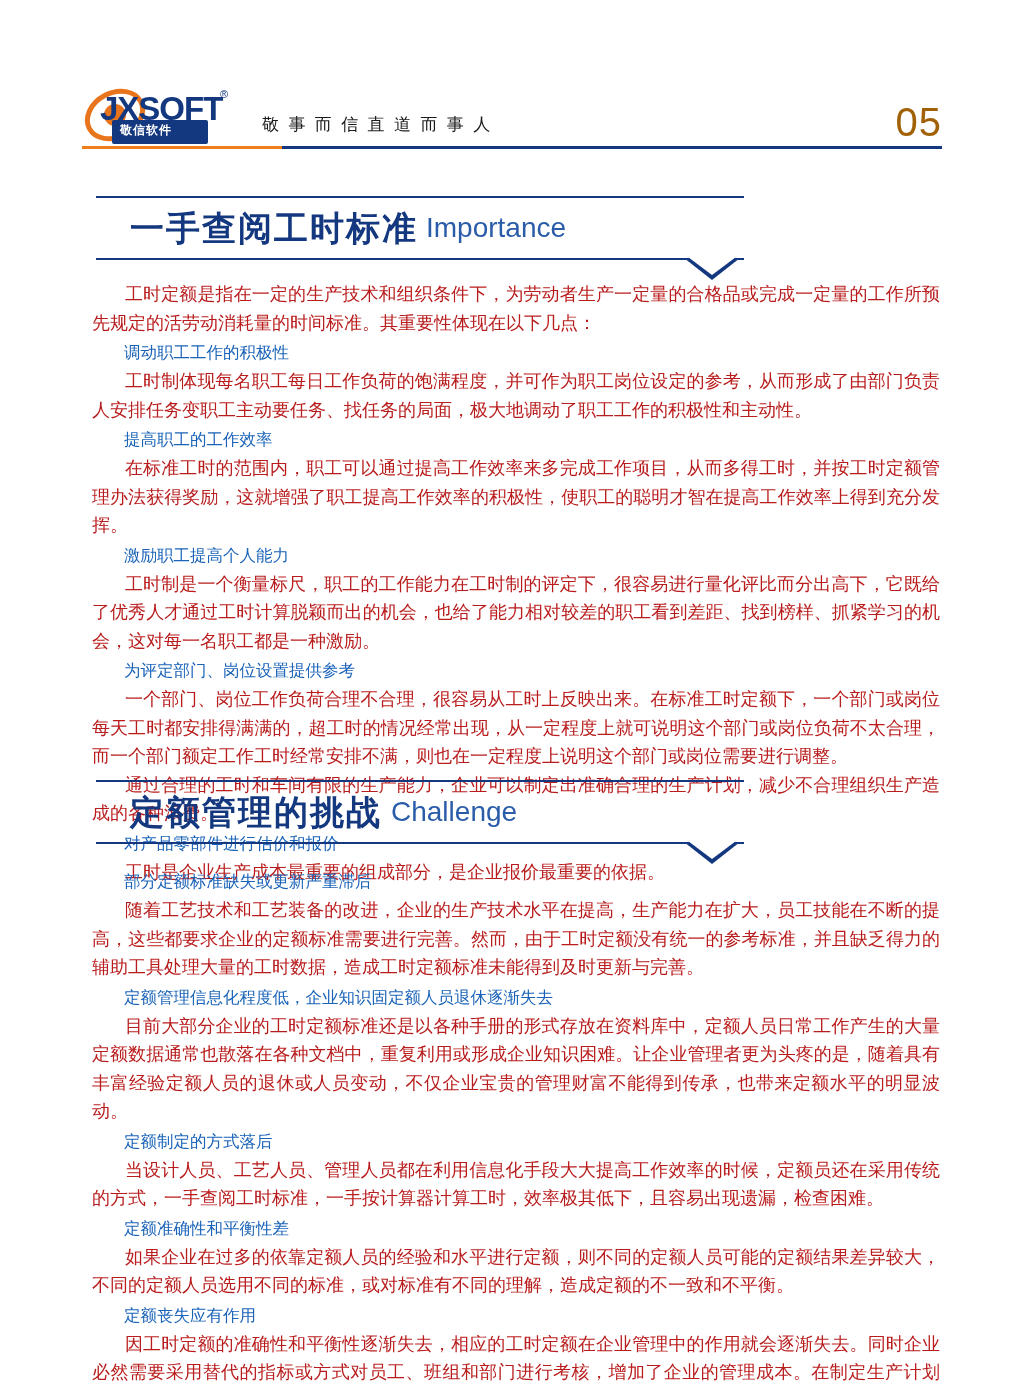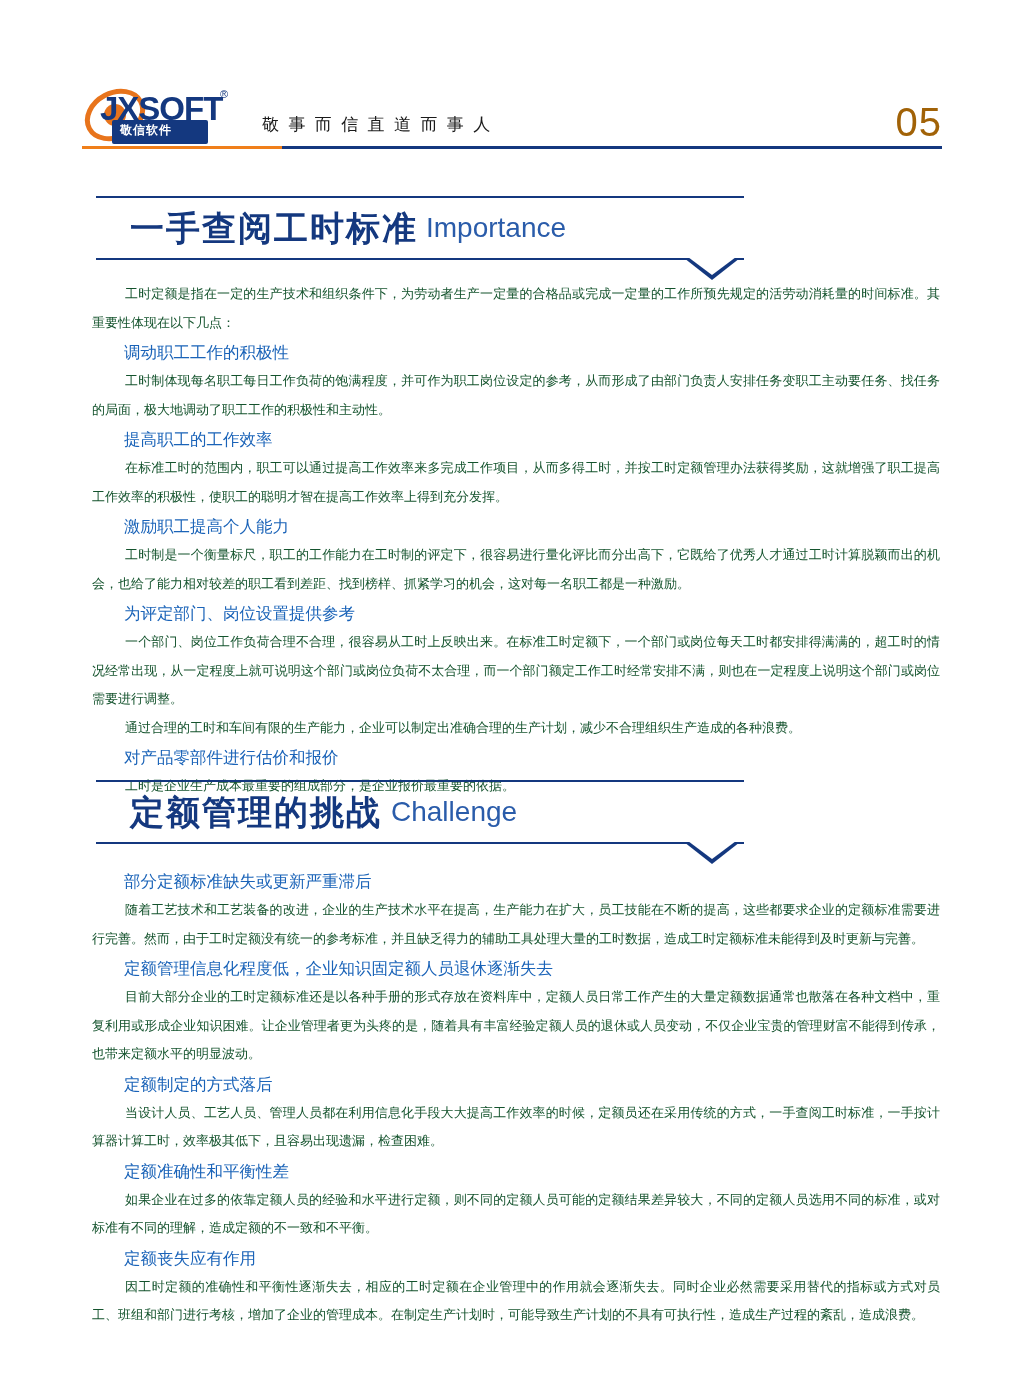--- a/index.html
+++ b/index.html
@@ -176,22 +176,22 @@
     width: 848px;
   }
   .sub-head {
     color: #1a63b8;
     font-size: 16.5px;
     line-height: 28px;
     margin: 2px 0 0 32px;
     font-family: "DejaVu Sans", sans-serif;
   }
   .para {
-    color: #14532d;
-    font-size: 13px;
+    color: #b91c1c;
+    font-size: 18px;
     line-height: 28.5px;
     text-indent: 33px;
     margin: 0;
     text-align: justify;
     font-family: "DejaVu Sans", sans-serif;
   }
 </style>
 </head>
 <body>
 

